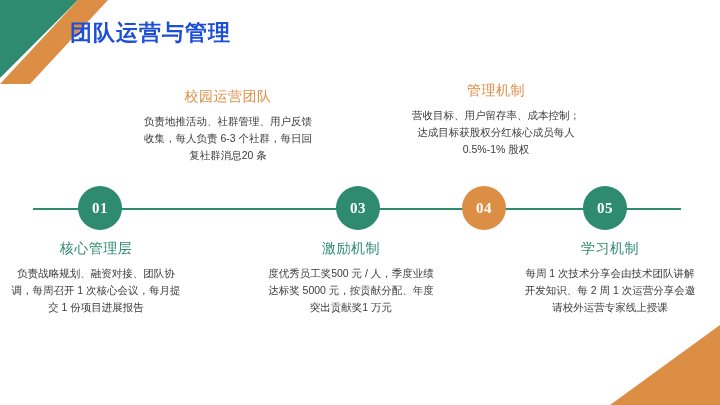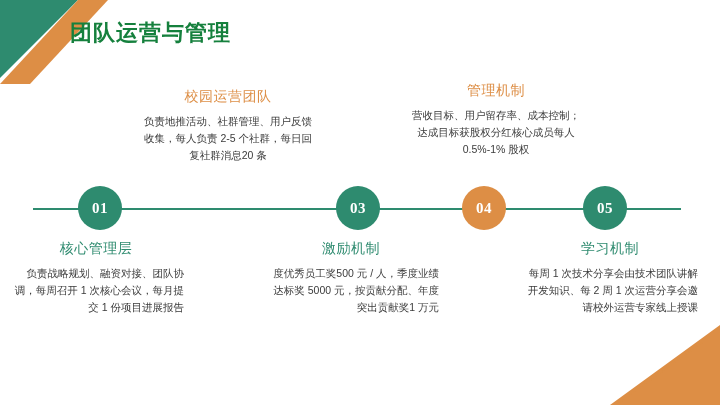--- a/index.html
+++ b/index.html
@@ -32,21 +32,21 @@
     position:absolute;right:18px;bottom:62px;width:112px;height:1px;
     background:#DD8E45;
     transform:rotate(-36deg);
     transform-origin:100% 50%;
     opacity:.9;
   }
 
   
   .title{
     position:absolute;left:70px;top:18px;
-    font-size:22px;font-weight:bold;color:#15803d;
+    font-size:22px;font-weight:bold;color:#1d4ed8;
     letter-spacing:1px;white-space:nowrap;
   }
 
   
   .timeline-line{
     position:absolute;left:33px;top:208px;width:648px;height:2px;
     background:#2E8B6F;
   }
   .node{
     position:absolute;top:186px;
@@ -64,21 +64,21 @@
   .block .head{
     font-size:14px;font-weight:normal;margin-bottom:7px;
     letter-spacing:.5px;
   }
   .block .head.green{color:#2E8B6F;}
   .block .head.orange{color:#DD8E45;}
   .block .body{
     font-size:10.5px;color:#3b3b3b;line-height:1.62;
   }
   .block.above{text-align:center;}
-  .block.below .body{text-align:right;}
+  .block.below .body{text-align:center;}
 </style>
 </head>
 <body>
 
 <div class="slide">
 
   <div class="corner-tl-green"></div>
   <div class="corner-tl-orange"></div>
   <div class="corner-br-orange"></div>
   <div class="corner-br-line"></div>
@@ -87,21 +87,21 @@
 
   <div class="timeline-line"></div>
 
   <div class="node green" style="left:78px;text-align:right;">01</div>
   <div class="node green" style="left:336px;">03</div>
   <div class="node orange" style="left:462px;">04</div>
   <div class="node green" style="left:583px;text-align:center;">05</div>
 
   <div class="block above" style="left:140px;top:88px;">
     <div class="head orange">校园运营团队</div>
-    <div class="body">负责地推活动、社群管理、用户反馈收集，每人负责 2-5 个社群，每日回复社群消息20 条</div>
+    <div class="body">负责地推活动、社群管理、用户反馈收集，每人负责 6-3 个社群，每日回复社群消息20 条</div>
   </div>
 
   <div class="block above" style="left:400px;top:82px;margin-left:8px;">
     <div class="head orange">管理机制</div>
     <div class="body">营收目标、用户留存率、成本控制；达成目标获股权分红核心成员每人 0.5%-1% 股权</div>
   </div>
 
   <div class="block below" style="left:8px;top:240px;">
     <div class="head green">核心管理层</div>
     <div class="body">负责战略规划、融资对接、团队协调，每周召开 1 次核心会议，每月提交 1 份项目进展报告</div>

